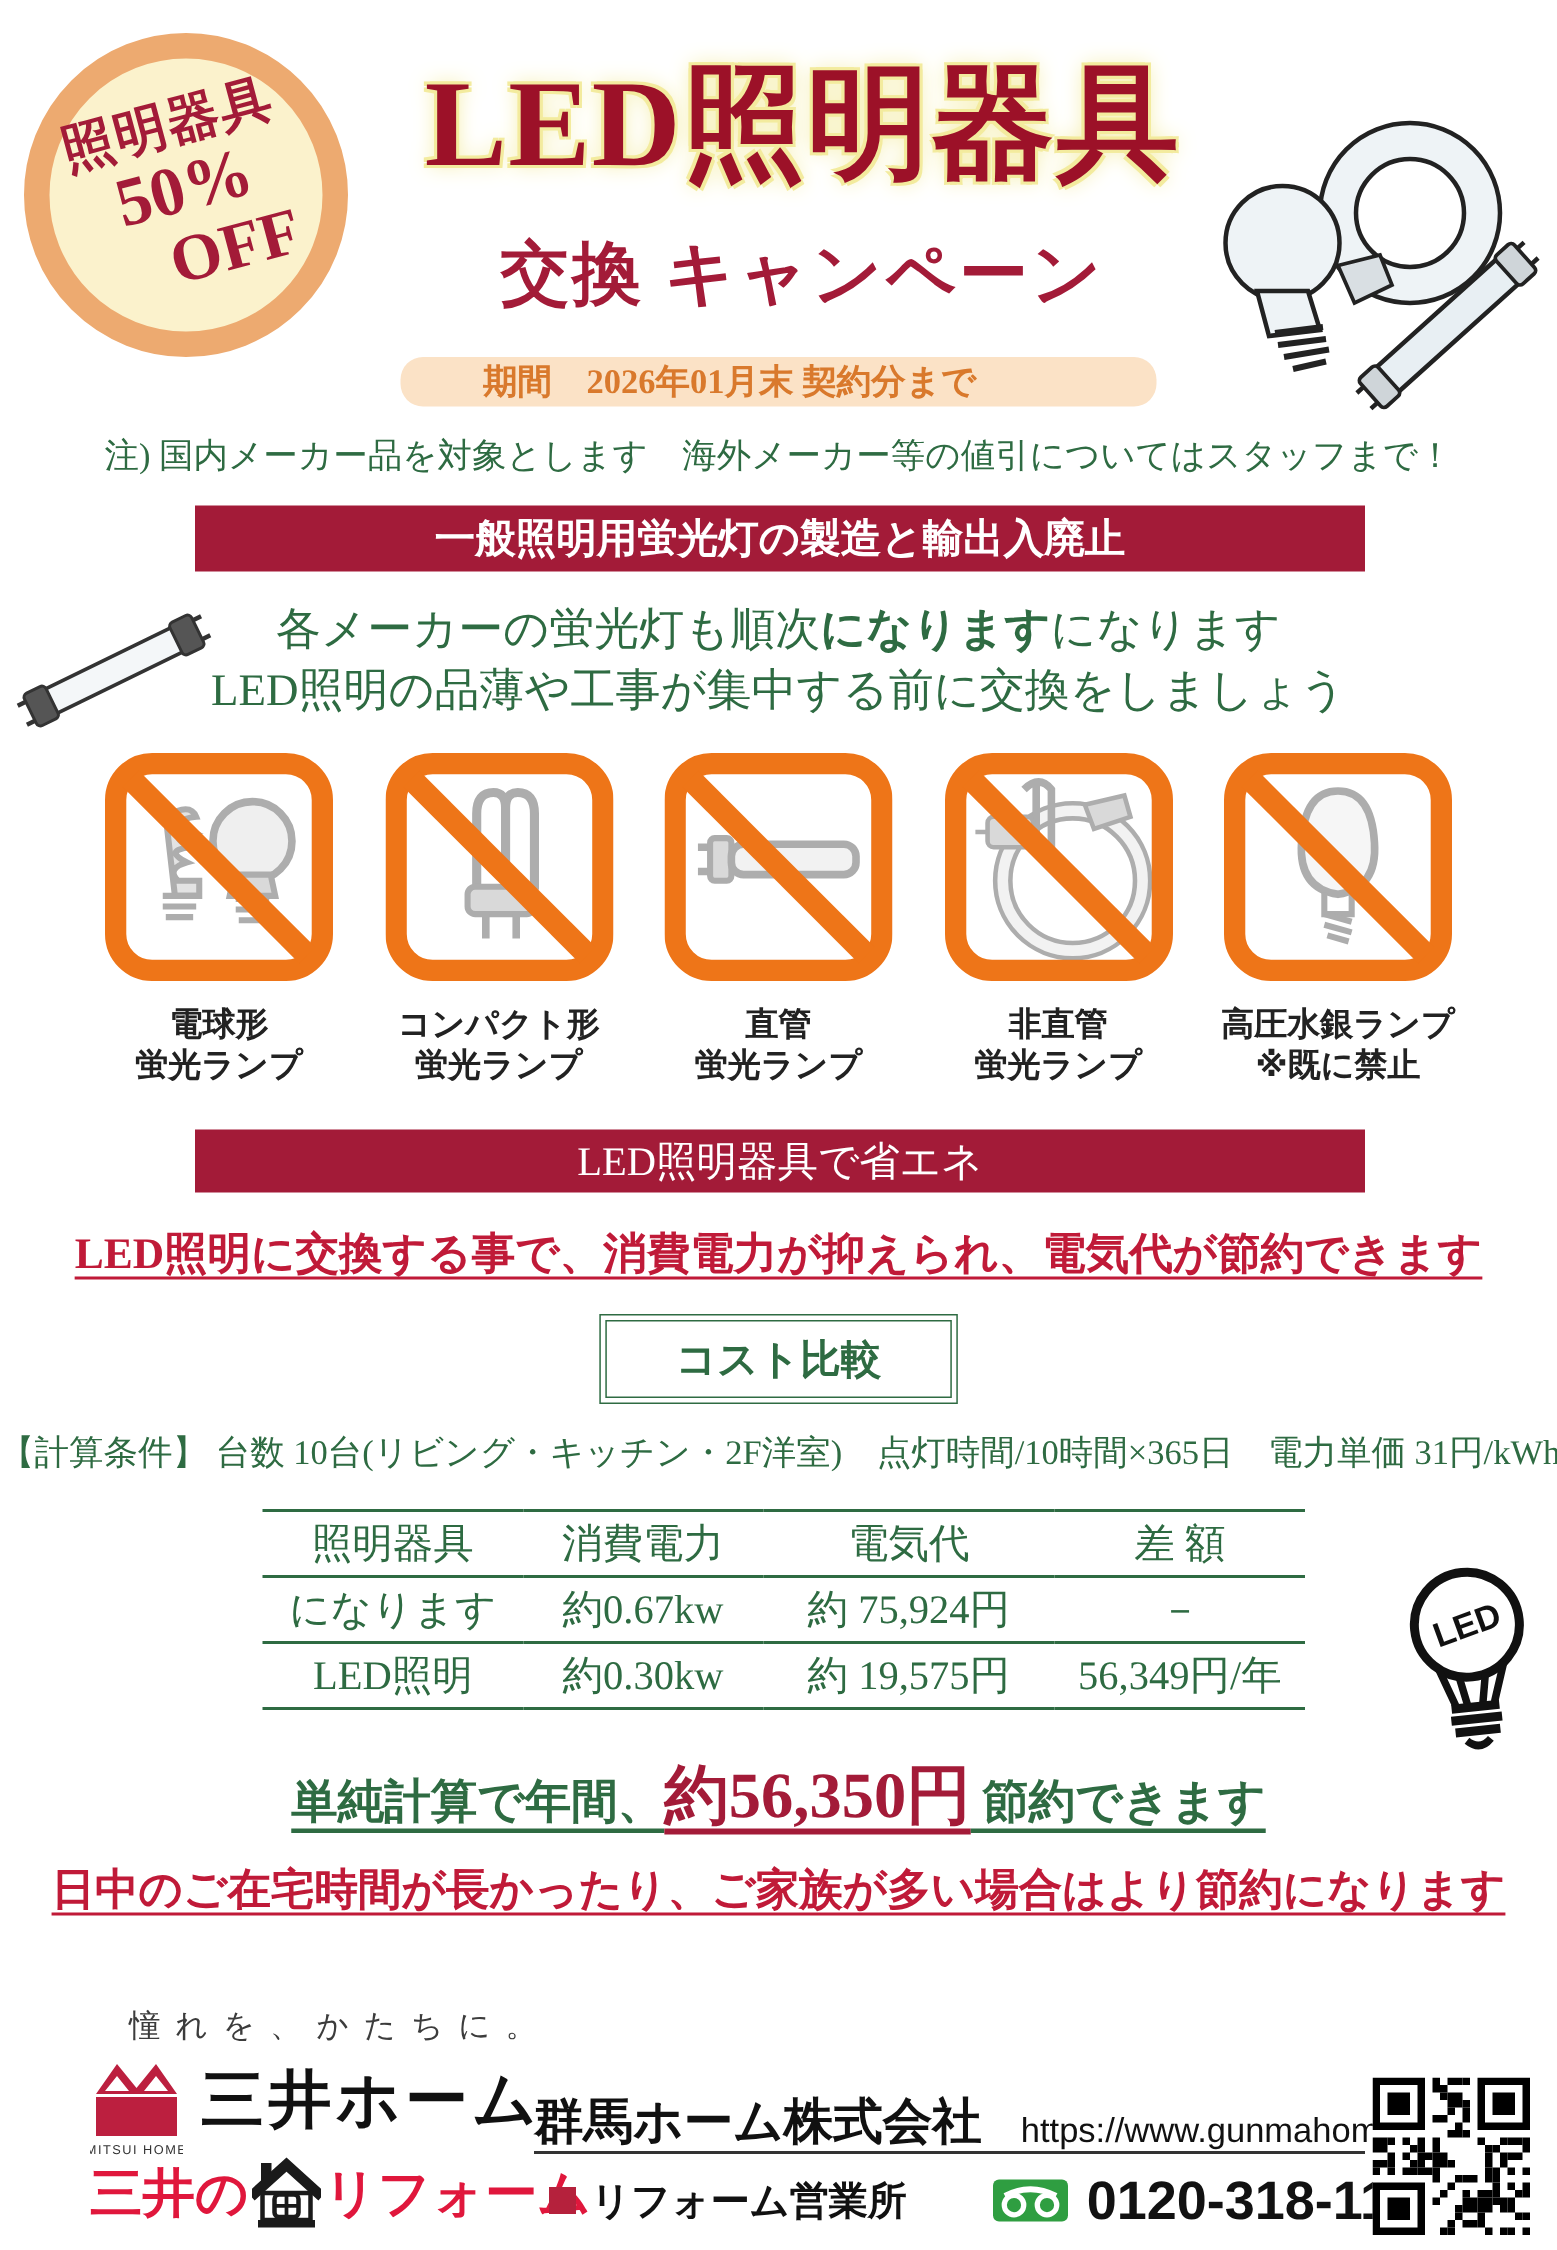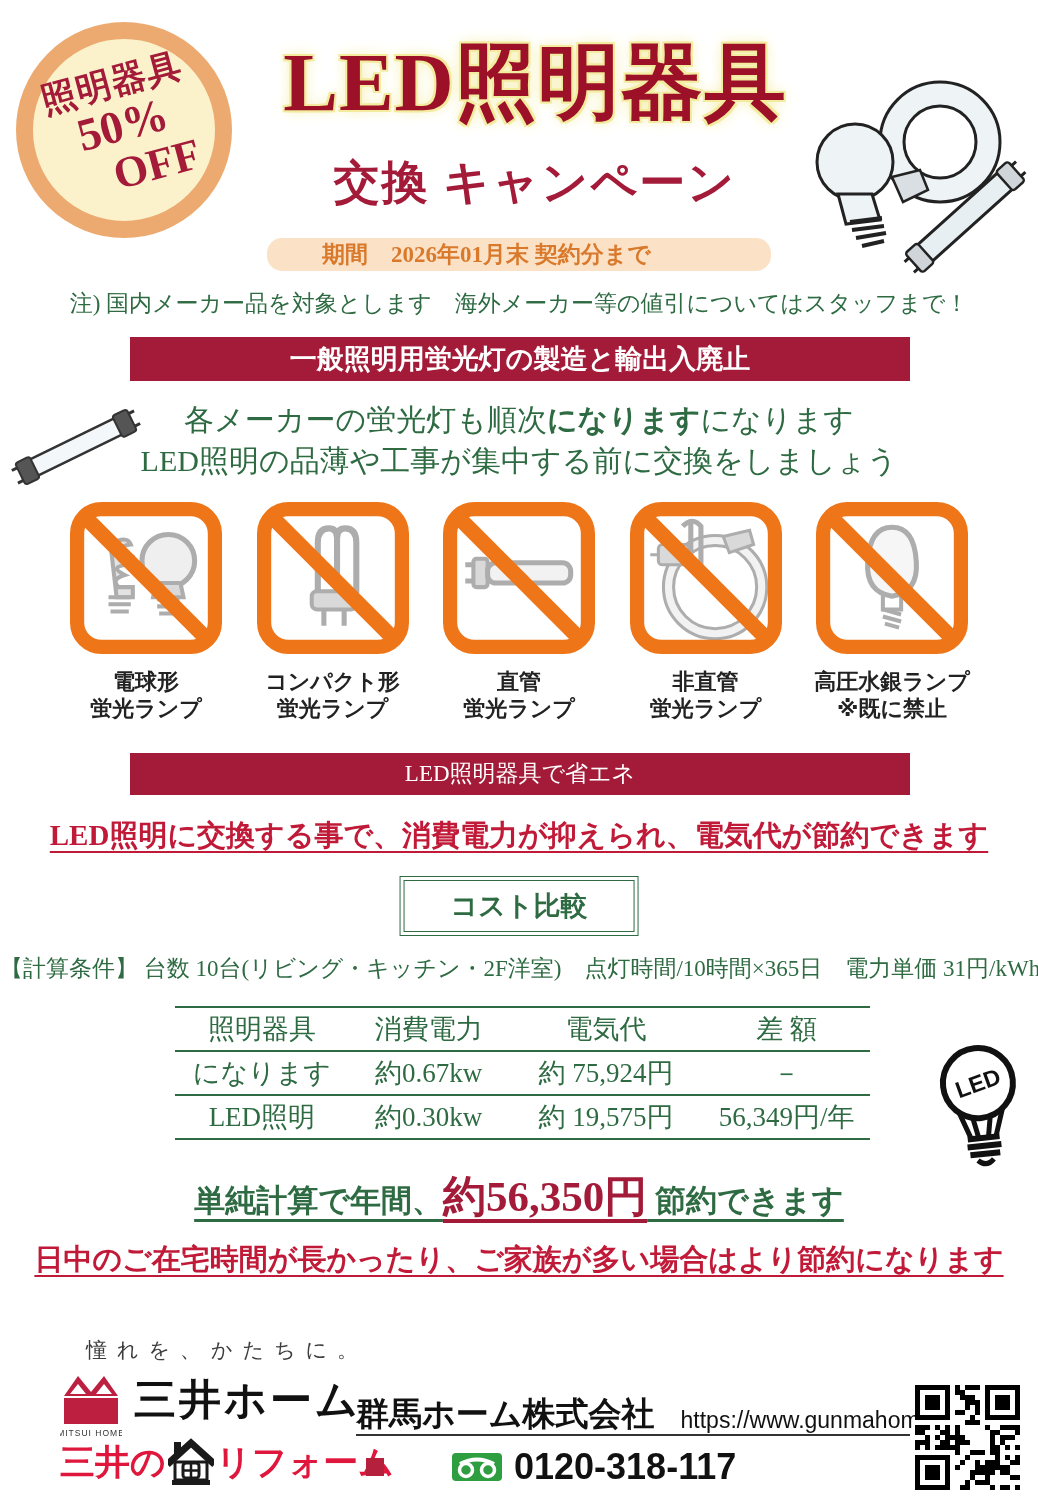--- a/index.html
+++ b/index.html
@@ -28,21 +28,21 @@
   .period { display:inline-block; background:#fbe2c6; color:#d9792c; font-weight:bold;
             font-size:23px; padding:1px 120px 1px 55px; white-space:nowrap;border-radius:15px; }
 
   .note1 { position:absolute; top:288px; left:0; width:100%; text-align:center;
            color:#2e6b42; font-size:23px; white-space:nowrap; }
 
   .banner { position:absolute; left:130px; width:780px; background:#a31b38; color:#ffffff;
             text-align:center; }
   .banner1 { top:337px; height:44px; line-height:44px; font-size:27px; font-weight:bold;
              font-family:"Liberation Sans","DejaVu Sans",sans-serif; }
-  .banner2 { top:753px; height:42px; line-height:42px; font-size:23px; }
+  .banner2 { top:753px; height:42px; line-height:42px; font-size:27px; }
 
   .announce { position:absolute; top:399px; left:0; width:100%; text-align:center;
               color:#2e6b42; font-size:30px; line-height:41px; }
   .announce b { font-weight:bold; }
 
   .tube-left { position:absolute; left:6px; top:402px; }
 
   
   .prohibited-row { position:absolute; top:502px; left:58px; width:922px;
                     display:flex; justify-content:space-between; }
@@ -318,20 +318,21 @@
 
   <div class="company-row">
     <div class="company-name">群馬ホーム株式会社</div>
     <div class="company-url">https://www.gunmahome.com</div>
   </div>
 
   <div class="footer-divider"></div>
 
   <div class="phone-row">
     <div class="red-sq"></div>
+    <div class="office">リフォーム営業所</div>
     <svg class="freedial" width="50" height="32" viewBox="0 0 50 32">
       <rect x="0" y="2" width="50" height="28" rx="4" fill="#2f9e41"></rect>
       <path d="M8,13 Q25,4 42,13" fill="none" stroke="#ffffff" stroke-width="4"></path>
       <circle cx="14" cy="19" r="6.5" fill="none" stroke="#ffffff" stroke-width="3.5"></circle>
       <circle cx="36" cy="19" r="6.5" fill="none" stroke="#ffffff" stroke-width="3.5"></circle>
     </svg>
     <div class="phone-num">0120-318-117</div>
   </div>
 
   <svg class="qr" viewBox="0 0 105 105">

